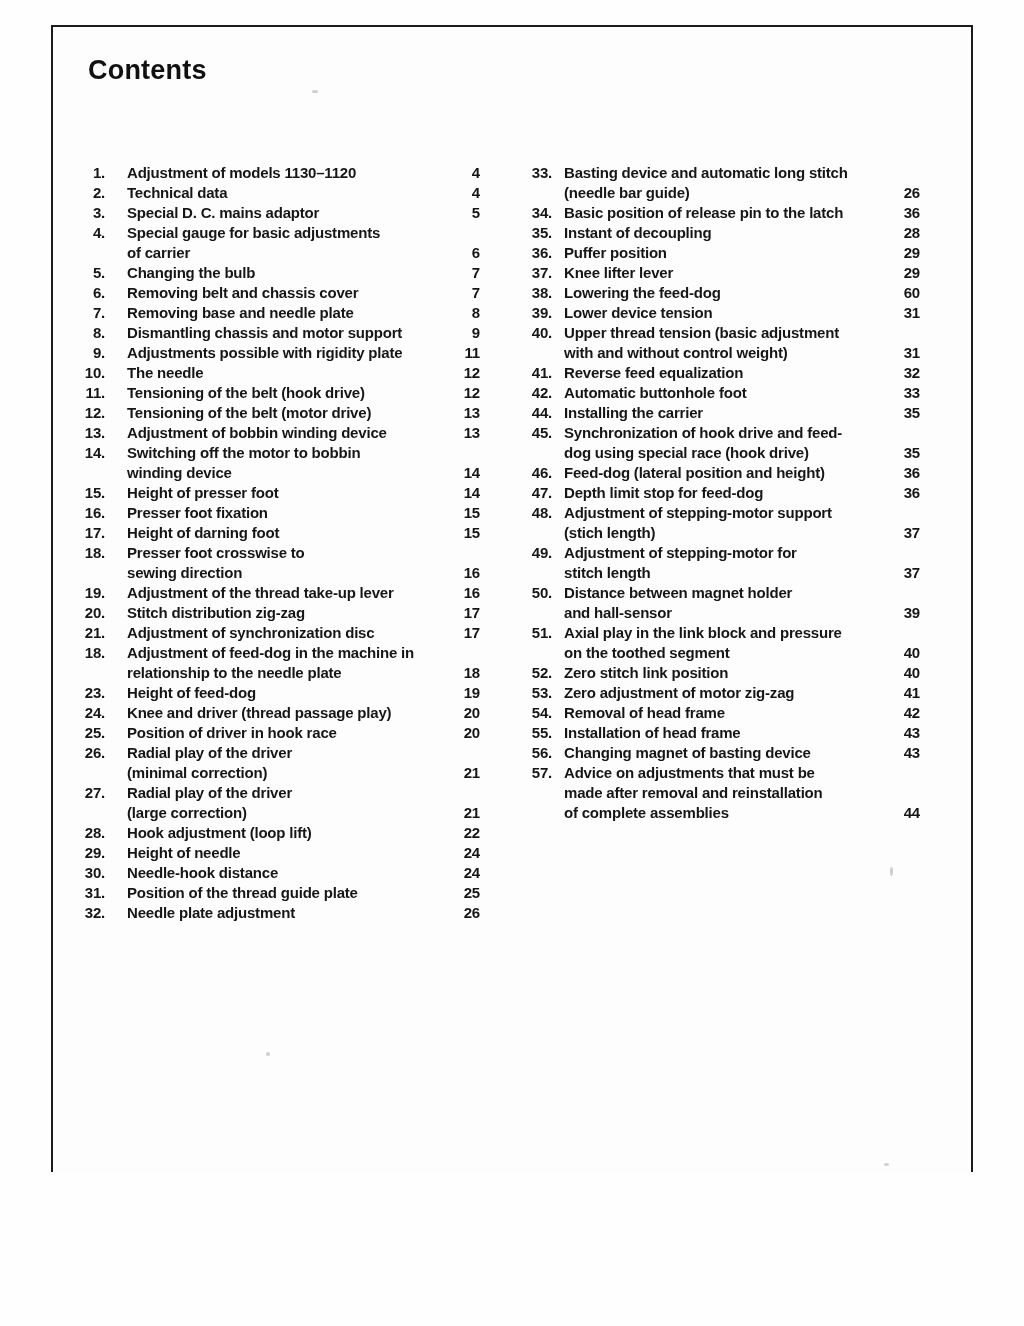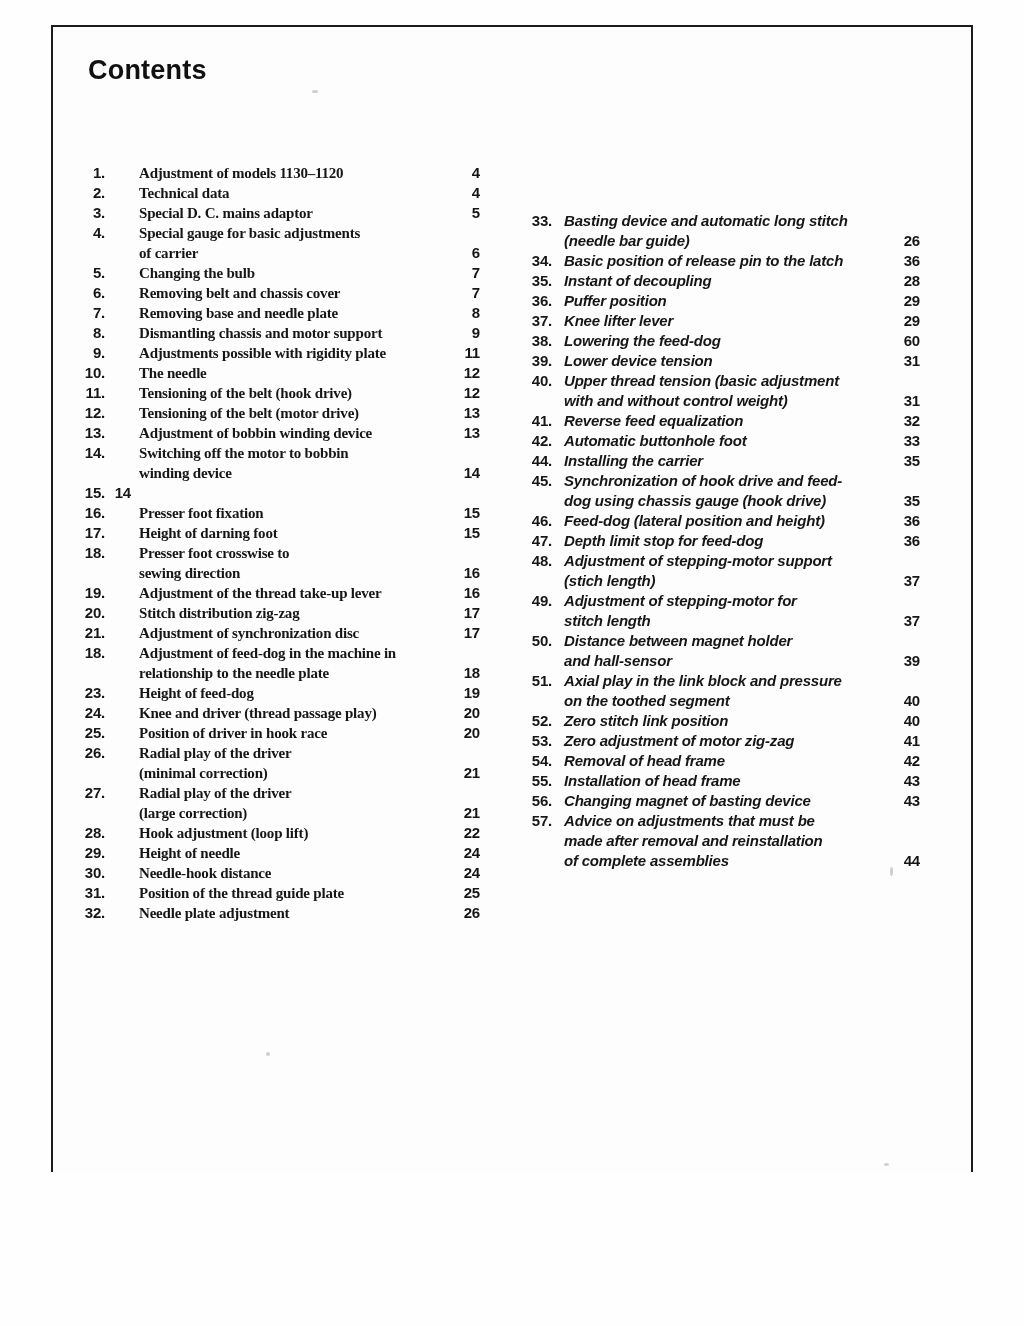--- a/index.html
+++ b/index.html
@@ -34,41 +34,41 @@
     font-size: 27px;
     font-weight: bold;
     letter-spacing: 0.2px;
     color: #111;
   }
   .col {
     position: absolute;
     top: 136px;
   }
   .col-left  { left: 26px;  width: 401px; }
-  .col-right { left: 473px; width: 394px; margin-top: 48px; }
+  .col-right { left: 473px; width: 394px; }
   .entry {
     display: flex;
     align-items: stretch;
     font-size: 15px;
     font-weight: bold;
     letter-spacing: -0.2px;
     line-height: 20px;
   }
   .num {
     flex: 0 0 26px;
     text-align: right;
     align-self: flex-start;
     white-space: pre;
   }
   .txt {
     flex: 1;
     white-space: pre;
   }
-  .col-left  .txt { margin-left: 34px; font-family: Liberation Serif, serif; }
-  .col-right .txt { margin-left: 12px; font-style: italic; }
+  .col-left  .txt { margin-left: 22px; }
+  .col-right .txt { margin-left: 12px; }
   .pg {
     flex: 0 0 auto;
     min-width: 26px;
     text-align: right;
     align-self: flex-end;
     white-space: pre;
   }
   .folio {
     position: absolute;
     left: 40px;
@@ -178,20 +178,21 @@
 
         <div class="entry">
           <span class="num">14.</span>
           <span class="txt">Switching off the motor to bobbin
 winding device</span>
           <span class="pg">14</span>
         </div>
 
         <div class="entry">
           <span class="num">15.</span>
+          <span class="txt">Height of presser foot</span>
           <span class="pg">14</span>
         </div>
 
         <div class="entry">
           <span class="num">16.</span>
           <span class="txt">Presser foot fixation</span>
           <span class="pg">15</span>
         </div>
 
         <div class="entry">
@@ -362,21 +363,21 @@
 
         <div class="entry">
           <span class="num">44.</span>
           <span class="txt">Installing the carrier</span>
           <span class="pg">35</span>
         </div>
 
         <div class="entry">
           <span class="num">45.</span>
           <span class="txt">Synchronization of hook drive and feed-
-dog using chassis gauge (hook drive)</span>
+dog using special race (hook drive)</span>
           <span class="pg">35</span>
         </div>
 
         <div class="entry">
           <span class="num">46.</span>
           <span class="txt">Feed-dog (lateral position and height)</span>
           <span class="pg">36</span>
         </div>
 
         <div class="entry">

